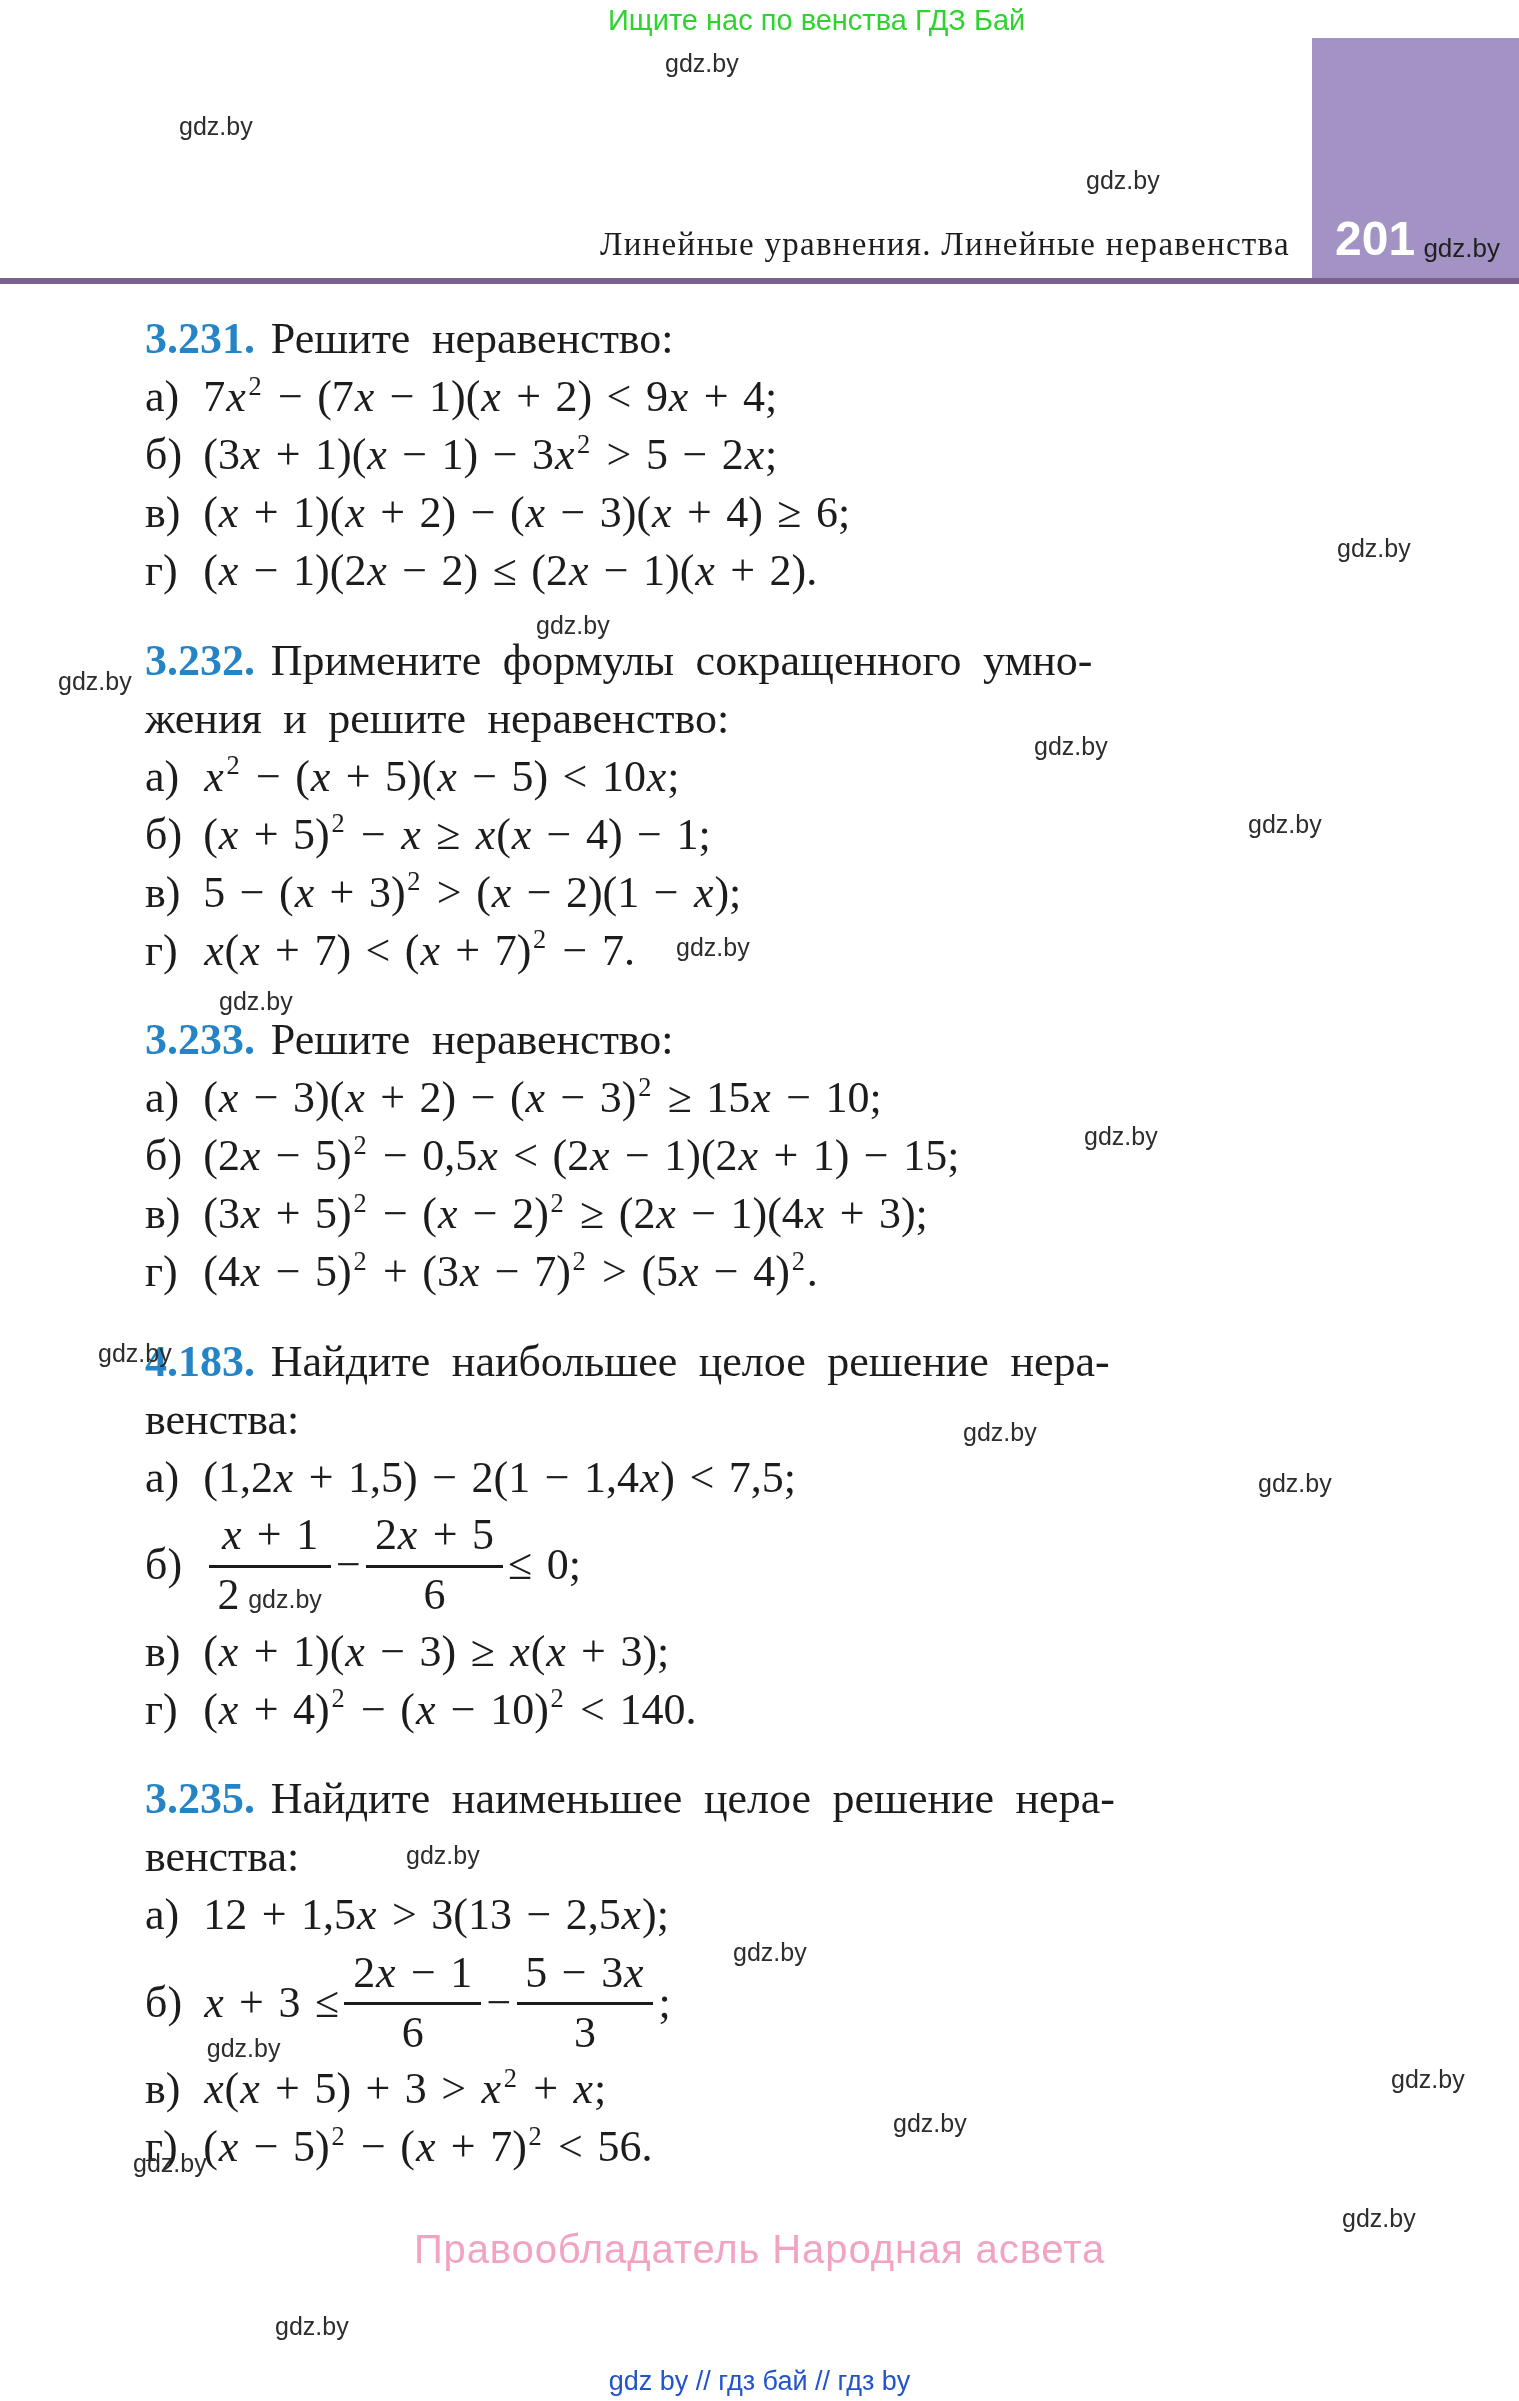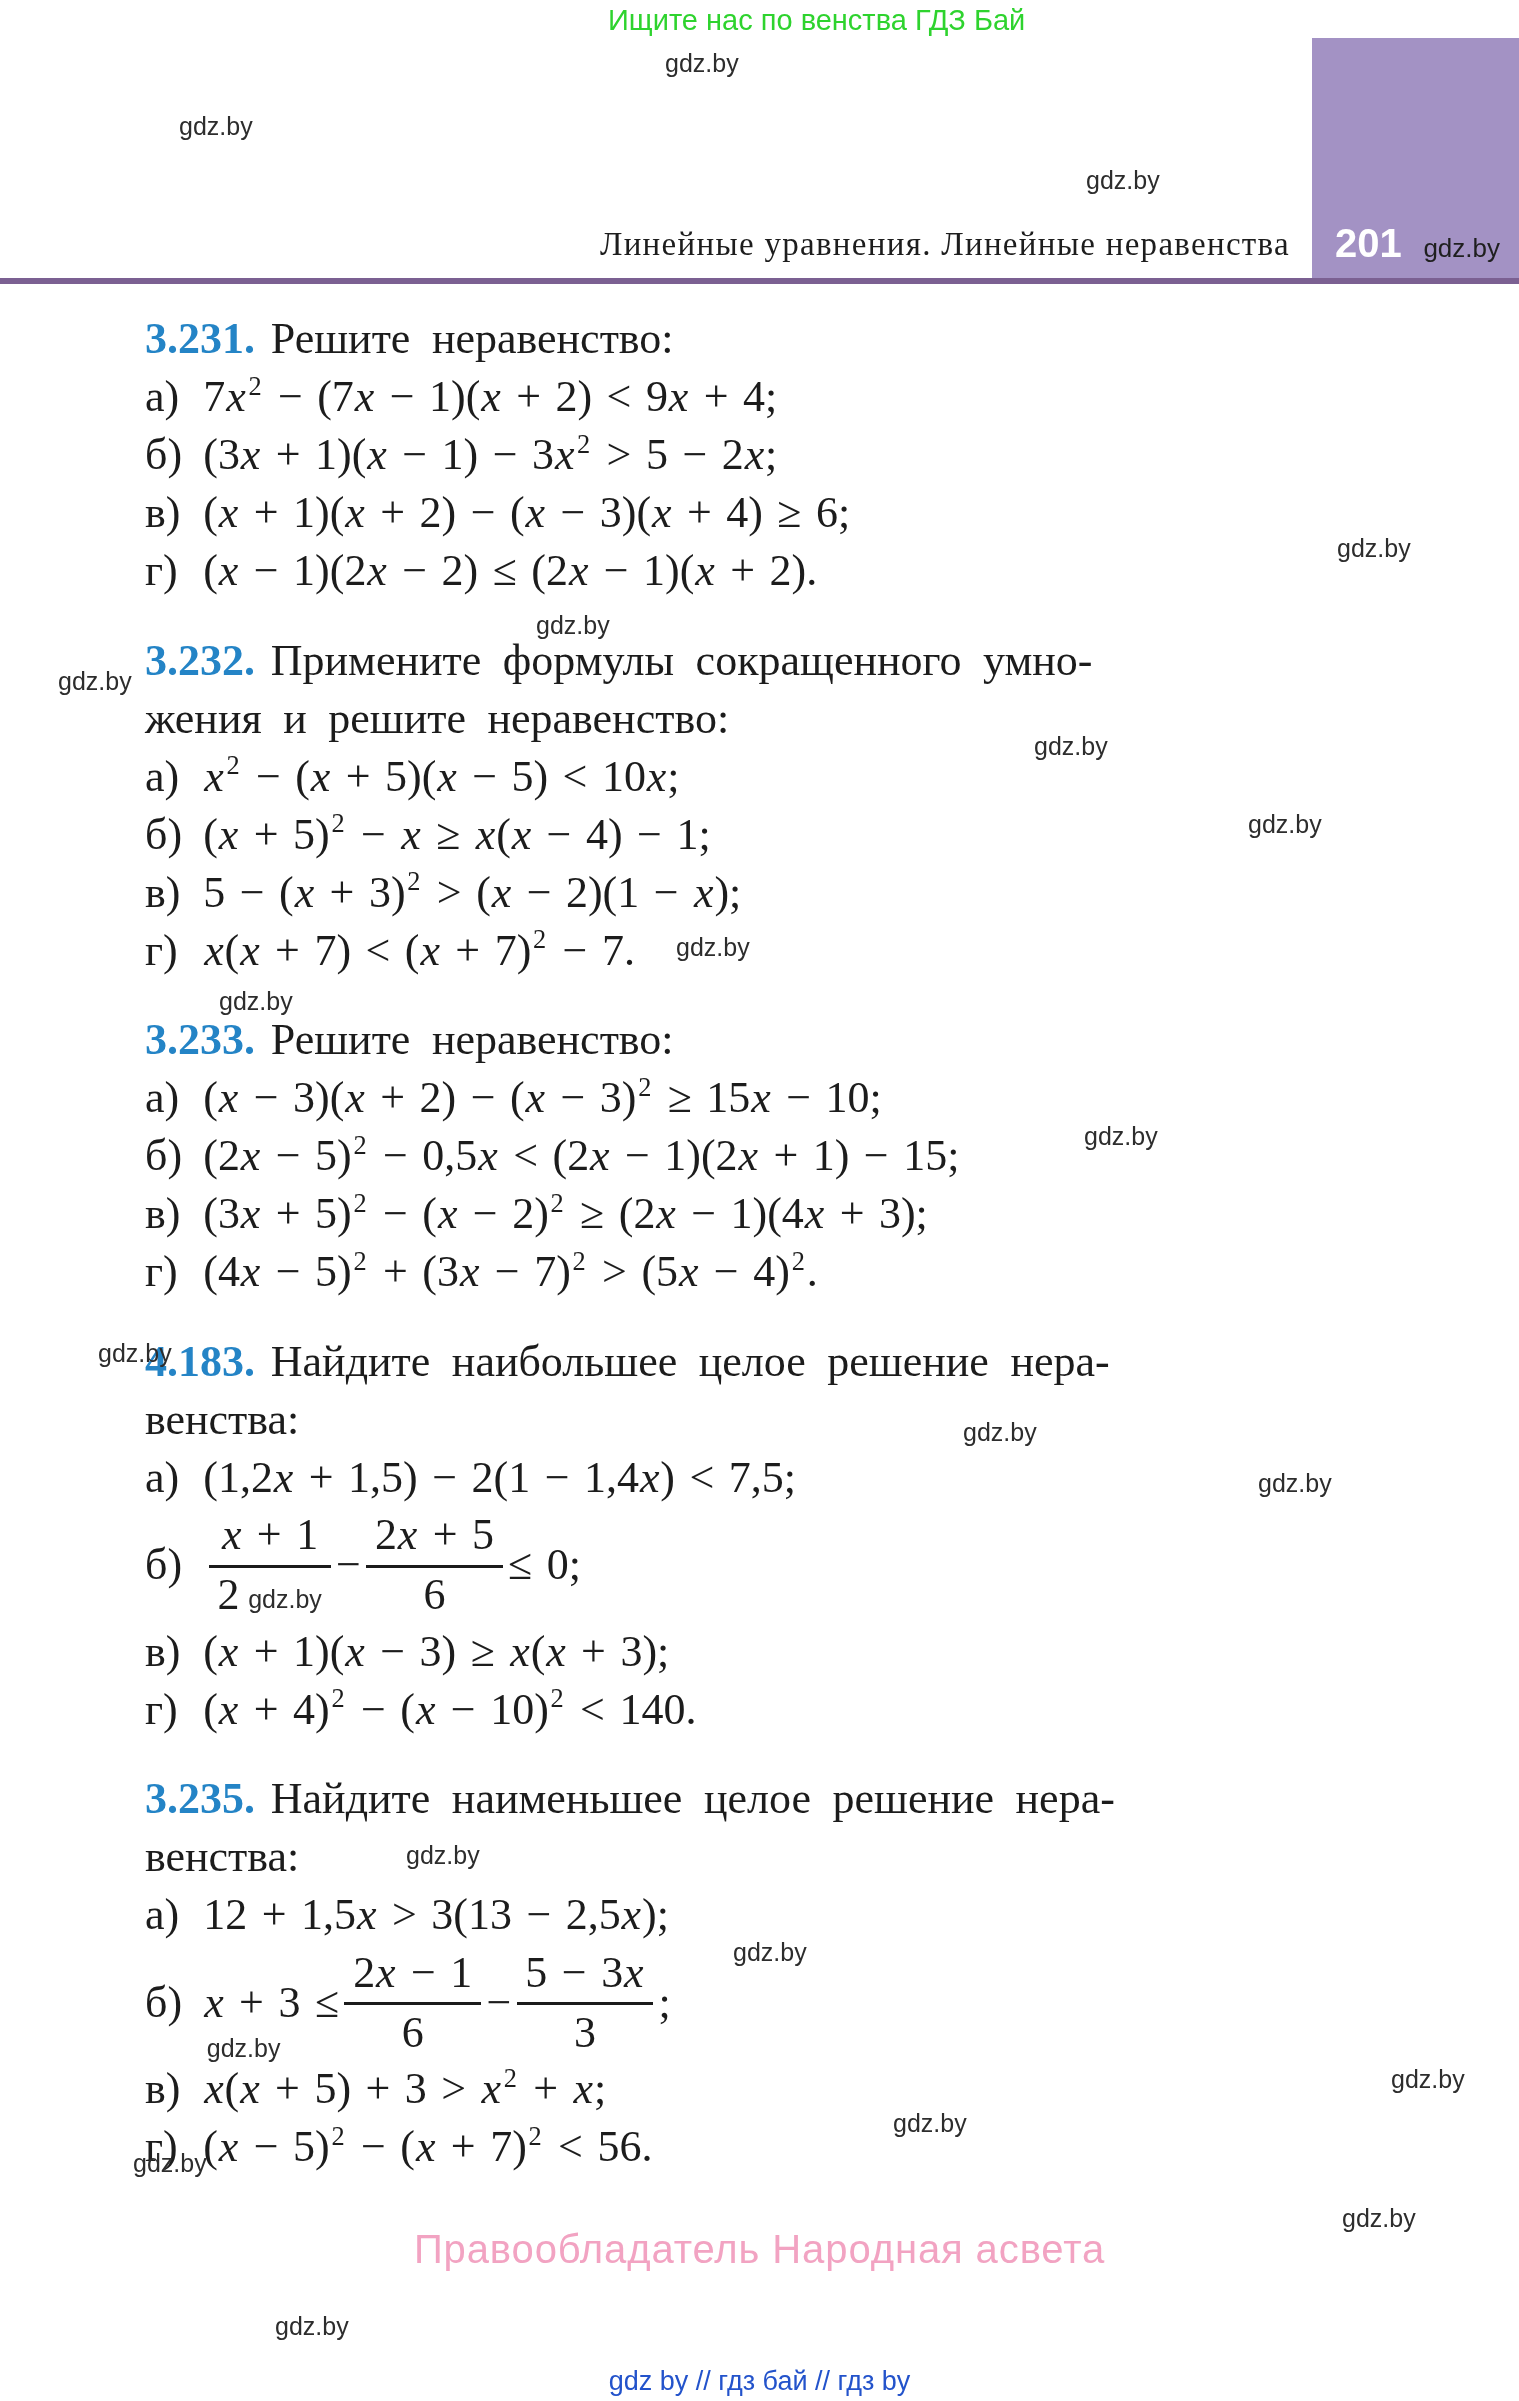--- a/index.html
+++ b/index.html
@@ -19,21 +19,21 @@
   
   .chapter-title{
     position:absolute;top:226px;right:229px;font-size:33px;letter-spacing:1.3px;
     color:#1d1d1d;white-space:nowrap;
   }
   .page-badge{
     position:absolute;left:1312px;top:38px;right:0;height:240px;background:#a392c4;
   }
   .page-badge .pnum{
     position:absolute;left:23px;bottom:12.3px;font-family:"Liberation Sans",sans-serif;
-    font-weight:bold;font-size:40px;color:#ffffff;
+    font-weight:bold;font-size:48px;color:#ffffff;
   }
   .page-badge .bwm{
     position:absolute;right:19px;bottom:14px;font-family:"Liberation Sans",sans-serif;
     font-size:26px;color:#1f1f1f;
   }
   .sep-line{
     position:absolute;left:0;right:0;top:278px;height:6.1px;background:#7b6092;
   }
   
   .problems{position:absolute;left:145px;top:310px;width:1243px;}

